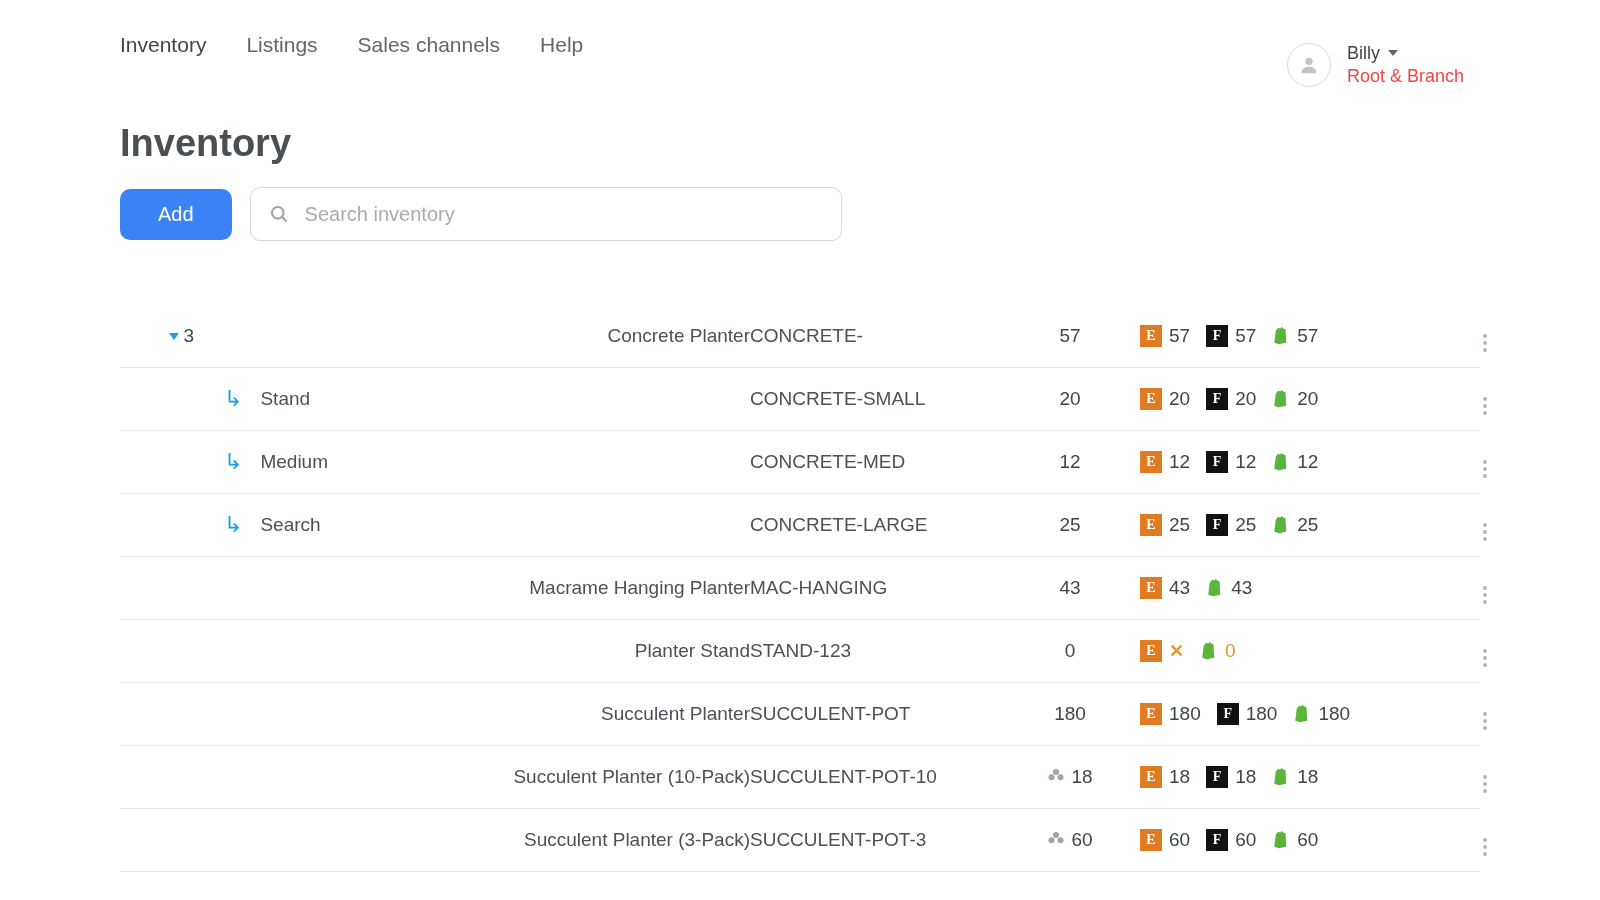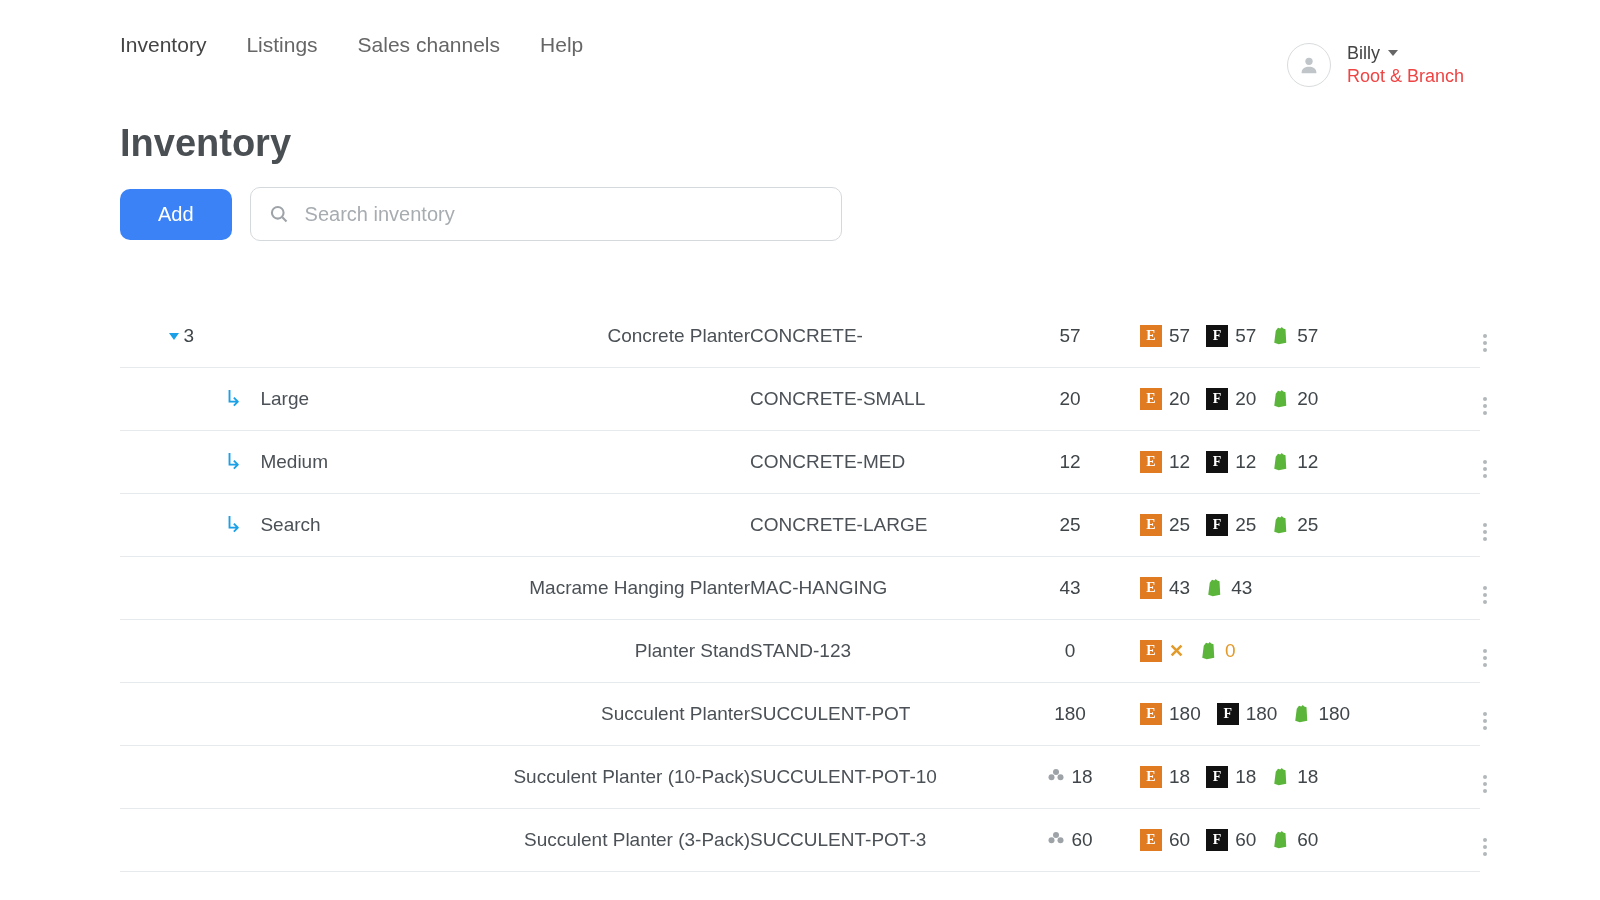--- a/index.html
+++ b/index.html
@@ -221,21 +221,21 @@
     <div class="menu"><span class="vdots">
               <span></span>
               <span></span>
               <span></span>
             </span></div>
   </div>
         <div class="row variant">
     <div class="col1"></div>
     <div class="name">
             <span class="variant-arrow">↳</span>
-            <span>Large</span>
+            <span>Stand</span>
           </div>
     <div class="sku"><span>CONCRETE-SMALL</span></div>
     <div class="stock">
             <span>20</span>
           </div>
     <div class="listings">
             <span class="listing-item">
               <span class="badge etsy">E</span>
               <span>20</span>
             </span>

